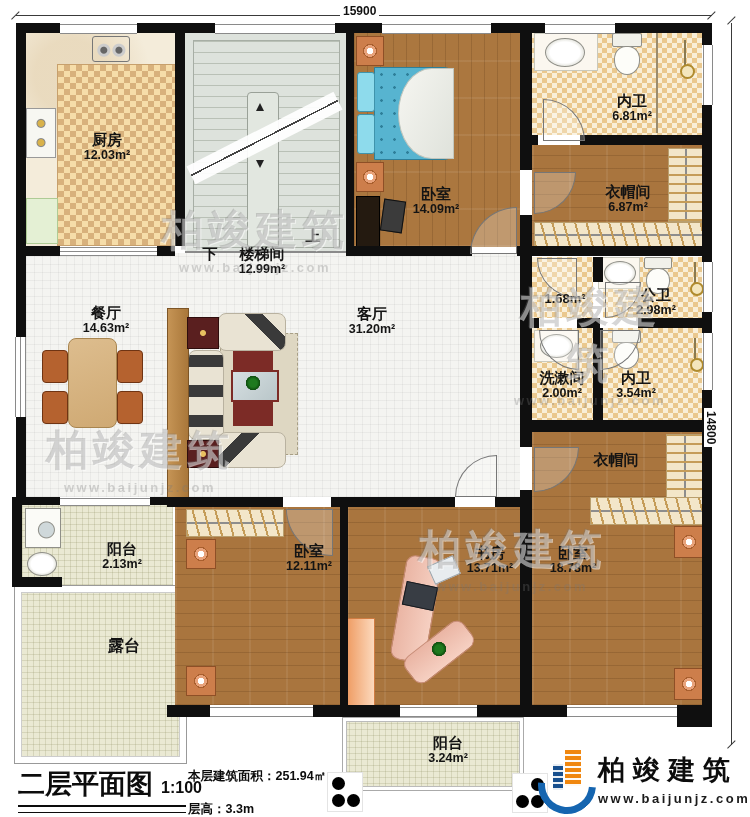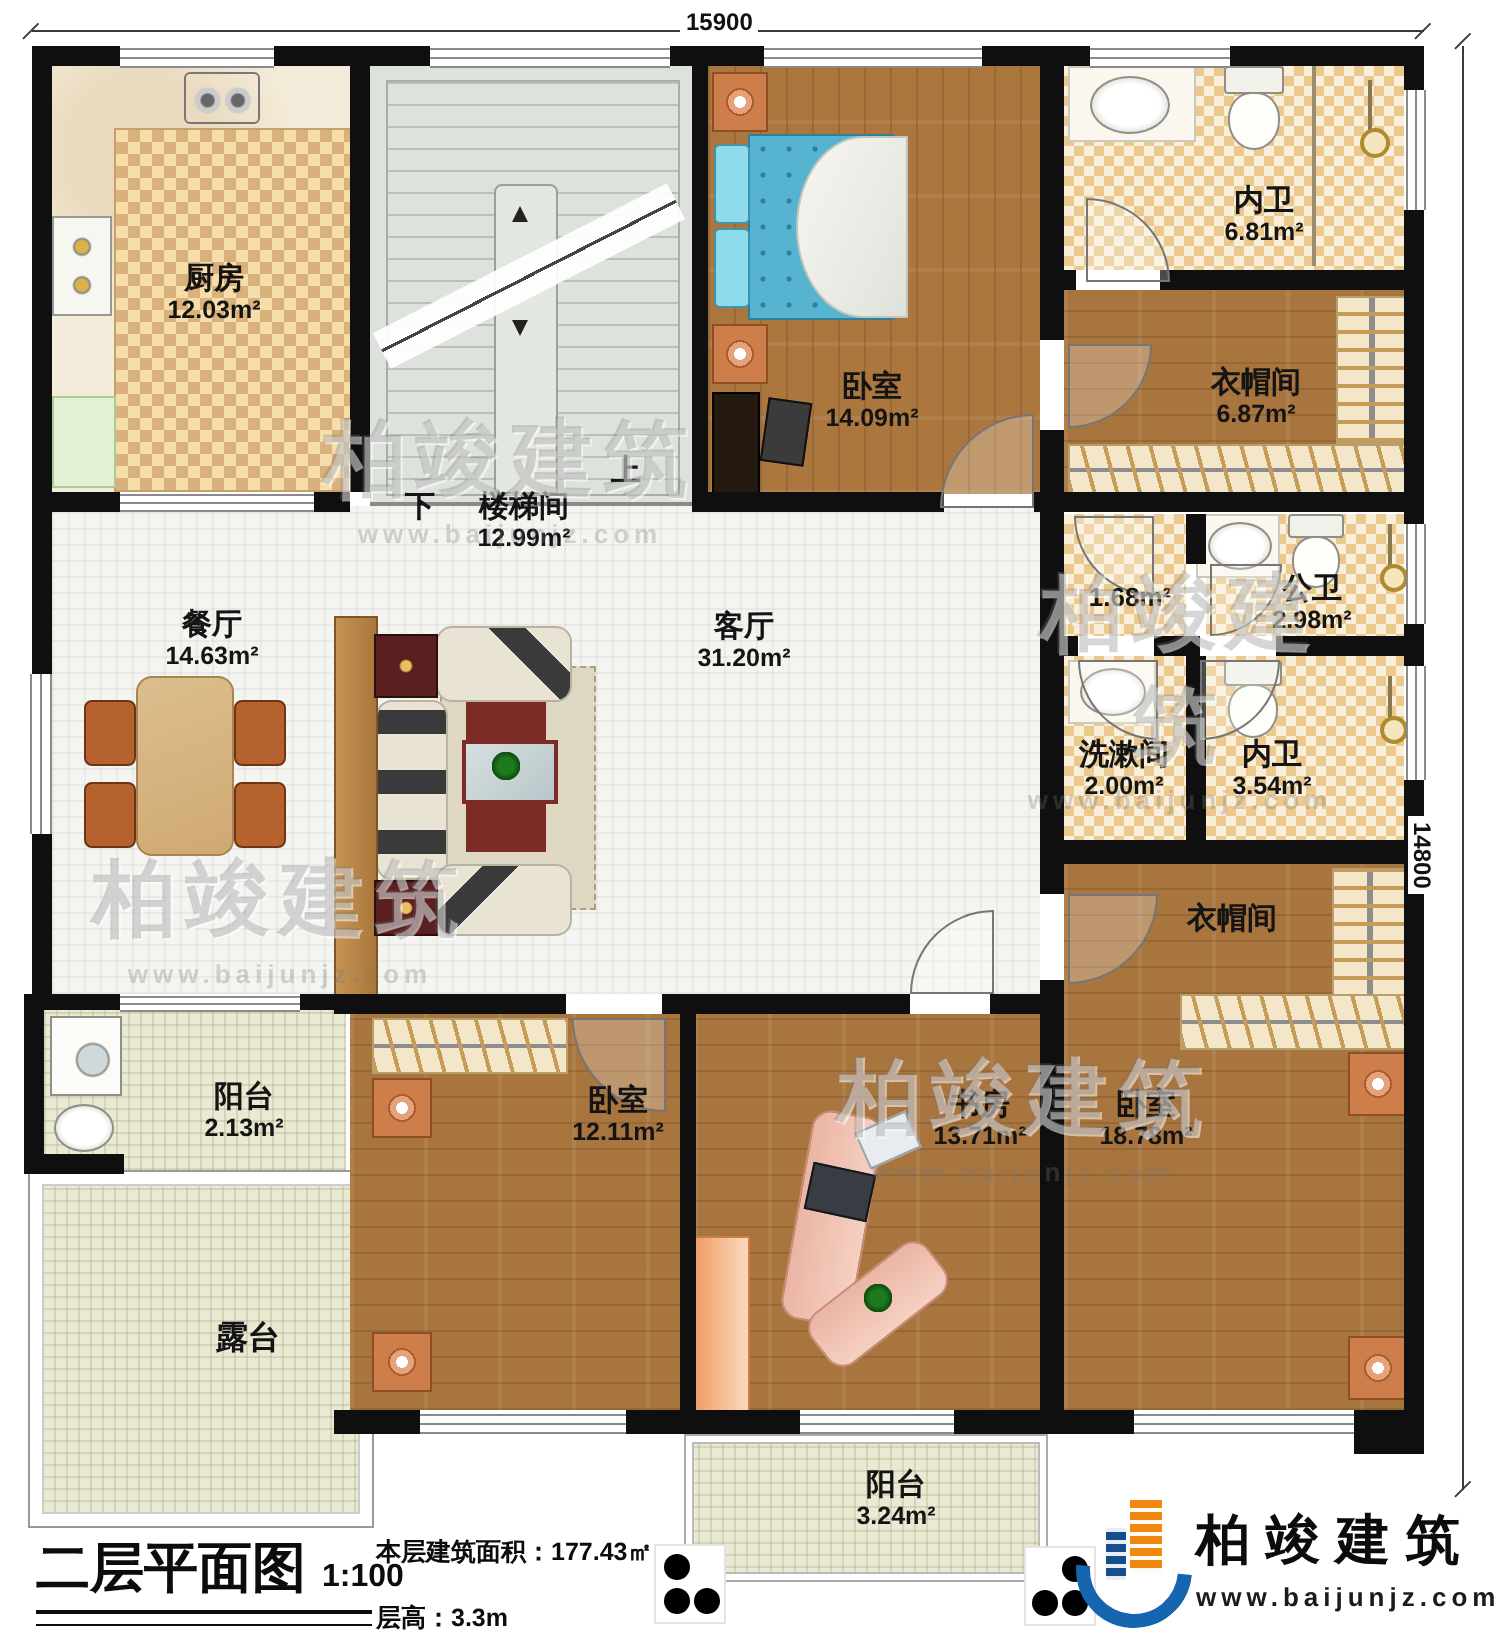--- a/index.html
+++ b/index.html
@@ -285,21 +285,21 @@
     <span class="n">客厅</span>
     <span class="a">31.20m²</span>
   </div>
   <div class="rl" style="left:616px;top:452px;">
     <span class="n">衣帽间</span>
   </div>
   <div class="rl" style="left:122px;top:541px;">
     <span class="n">阳台</span>
     <span class="a">2.13m²</span>
   </div>
-  <div class="rl" style="left:124px;top:637px;margin-top:24px;">
+  <div class="rl" style="left:124px;top:637px;">
     <span class="n" style="font-size:16px;">露台</span>
   </div>
   <div class="rl" style="left:309px;top:543px;">
     <span class="n">卧室</span>
     <span class="a">12.11m²</span>
   </div>
   <div class="rl" style="left:490px;top:545px;">
     <span class="n">书房</span>
     <span class="a">13.71m²</span>
   </div>
@@ -341,21 +341,21 @@
   </div>
 
   <div class="abs" style="left:18px;top:766px;z-index:50;">
     <div style="display:flex;align-items:baseline;gap:8px;">
       <span style="font-size:27px;font-weight:bold;color:#0c0c0c;">二层平面图</span>
       <span style="font-size:16px;font-weight:bold;color:#0c0c0c;">1:100</span>
     </div>
     <div style="width:168px;height:5px;border-top:2px solid #0c0c0c;border-bottom:1px solid #0c0c0c;margin-top:3px;"></div>
   </div>
   <div class="abs" style="left:188px;top:768px;z-index:50;font-weight:bold;color:#0c0c0c;">
-    <div style="font-size:12.5px;">本层建筑面积：177.43㎡</div>
+    <div style="font-size:12.5px;">本层建筑面积：251.94㎡</div>
     <div style="font-size:12.5px;margin-top:16px;">层高：3.3m</div>
   </div>
 
   <div class="abs" style="left:538px;top:748px;width:56px;height:58px;z-index:50;">
     <div class="abs" style="left:0;top:8px;width:44px;height:44px;border:7px solid transparent;border-left-color:#1565b0;border-bottom-color:#1565b0;border-radius:50%;transform:rotate(-40deg);"></div>
     <div class="abs" style="left:27px;top:2px;width:16px;height:36px;background:#f0870f;background-image:repeating-linear-gradient(0deg,rgba(255,255,255,.95) 0 2px,transparent 2px 6px);"></div>
     <div class="abs" style="left:15px;top:16px;width:10px;height:26px;background:#174f8e;background-image:repeating-linear-gradient(0deg,rgba(255,255,255,.9) 0 2px,transparent 2px 6px);"></div>
   </div>
   <div class="abs" style="left:598px;top:752px;z-index:50;">
     <div style="font-size:27px;font-weight:900;letter-spacing:8px;color:#0c0c0c;white-space:nowrap;">柏竣建筑</div>

